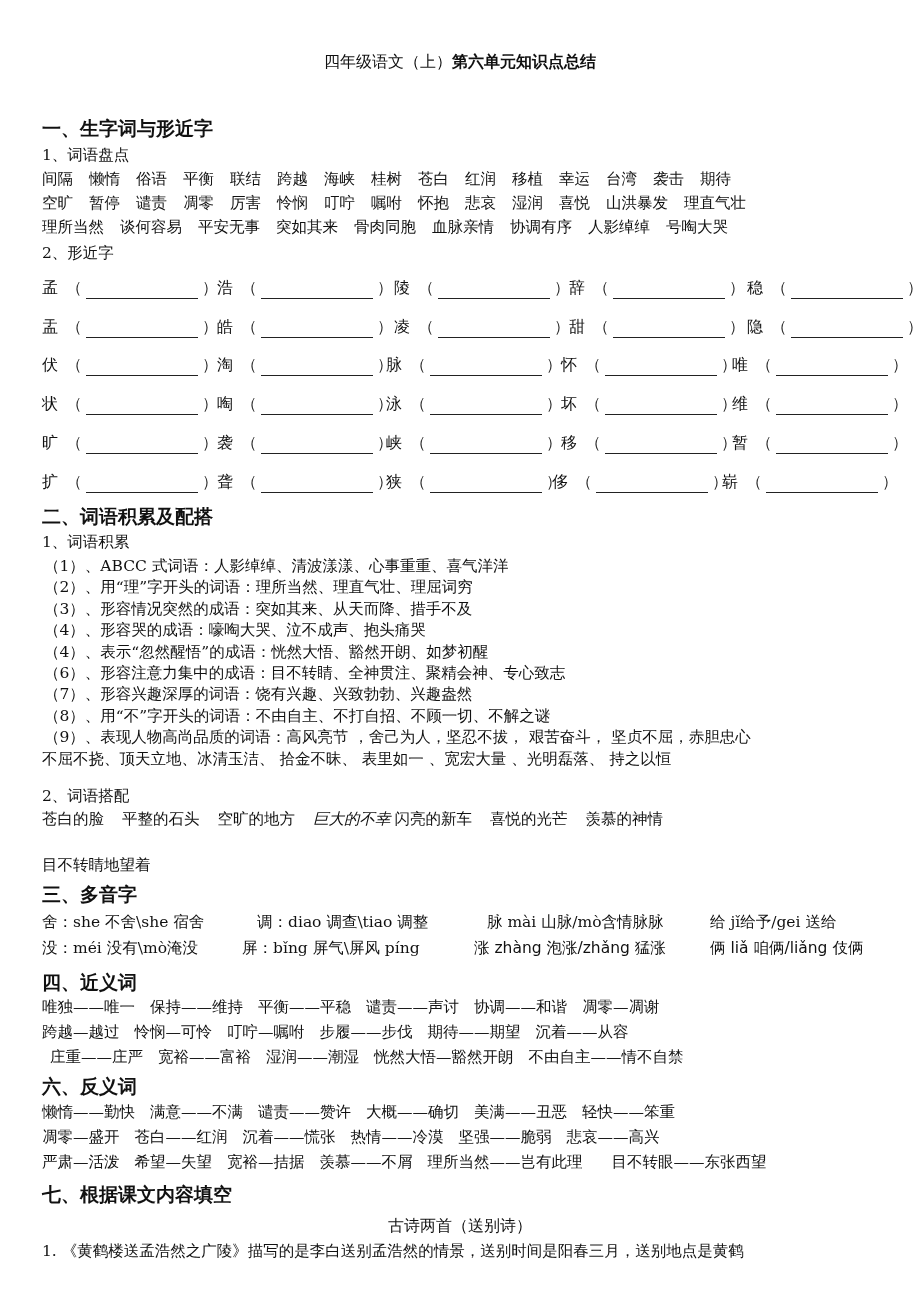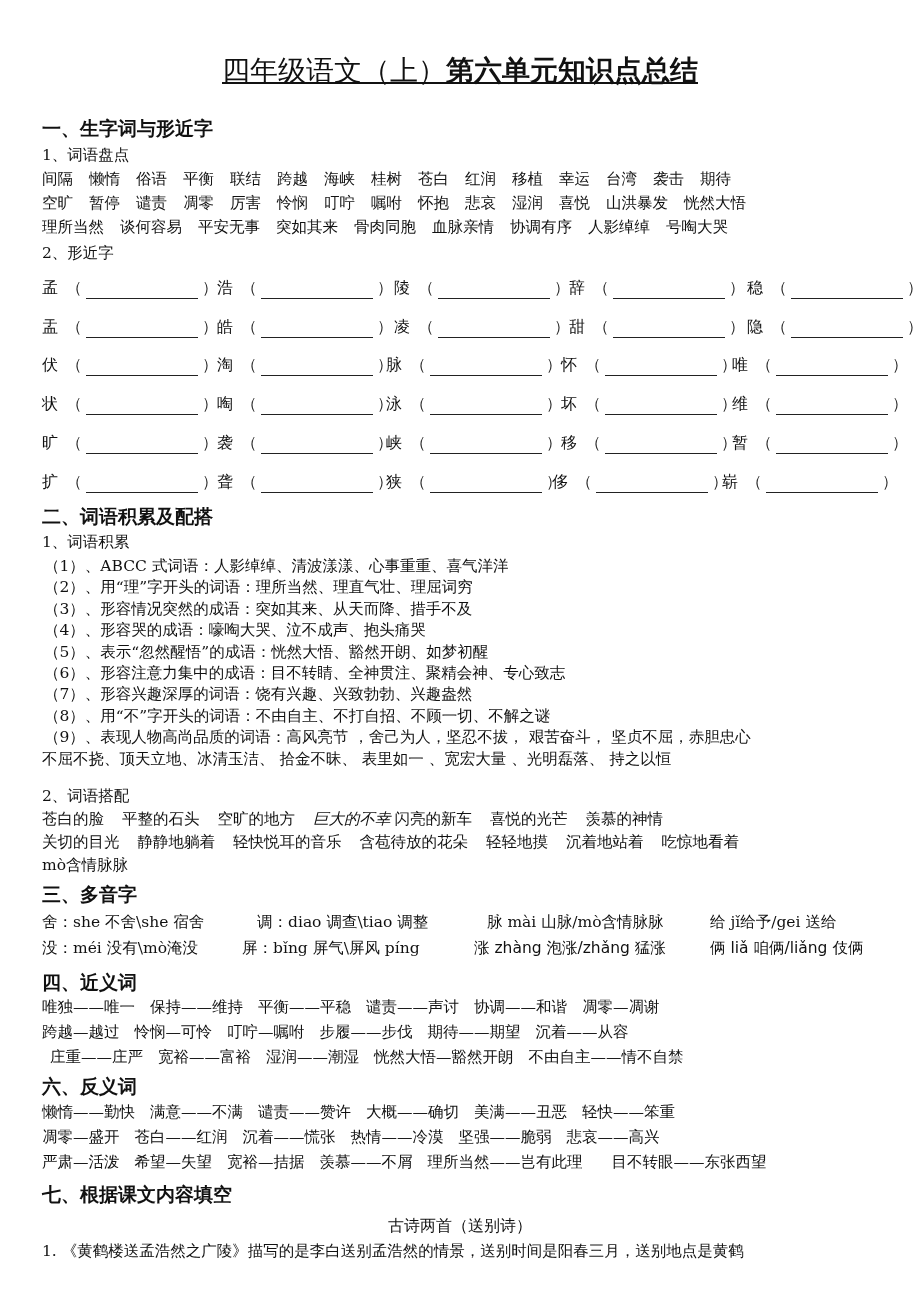--- a/index.html
+++ b/index.html
@@ -5,21 +5,21 @@
   html, body { margin: 0; padding: 0; background: #ffffff; }
   body {
     width: 920px; height: 1302px; overflow: hidden; position: relative;
     font-family: "DejaVu Serif", "Liberation Serif", serif;
     color: #111;
   }
   .page { position: absolute; left: 0; top: 0; width: 920px; height: 1302px; }
   .title {
     position: absolute; top: 52px; left: 0; width: 920px; text-align: center;
     font-family: "DejaVu Sans", "Liberation Sans", sans-serif;
-    font-size: 28px; font-weight: normal; letter-spacing: 0px; text-decoration: underline;
+    font-size: 16px; font-weight: normal; letter-spacing: 0px;
   }
   .title .bold { font-weight: bold; }
   .h {
     position: absolute; left: 42px;
     font-family: "DejaVu Sans", "Liberation Sans", sans-serif;
     font-weight: bold; font-size: 19px; line-height: 24px; white-space: nowrap;
   }
   .line {
     position: absolute; left: 42px; font-size: 15.5px; line-height: 22px;
     white-space: nowrap;
@@ -38,21 +38,21 @@
 
 <div class="page">
 
   <div class="title">
     <span>四年级语文（上）</span><span class="bold">第六单元知识点总结</span>
   </div>
 
   <div class="h" style="top:116px">一、生字词与形近字</div>
   <div class="line" style="top:144px">1、词语盘点</div>
   <div class="line words" style="top:168px"><span>间隔</span><span>懒惰</span><span>俗语</span><span>平衡</span><span>联结</span><span>跨越</span><span>海峡</span><span>桂树</span><span>苍白</span><span>红润</span><span>移植</span><span>幸运</span><span>台湾</span><span>袭击</span><span>期待</span></div>
-  <div class="line words" style="top:192px"><span>空旷</span><span>暂停</span><span>谴责</span><span>凋零</span><span>厉害</span><span>怜悯</span><span>叮咛</span><span>嘱咐</span><span>怀抱</span><span>悲哀</span><span>湿润</span><span>喜悦</span><span>山洪暴发</span><span>恍然大悟</span></div>
+  <div class="line words" style="top:192px"><span>空旷</span><span>暂停</span><span>谴责</span><span>凋零</span><span>厉害</span><span>怜悯</span><span>叮咛</span><span>嘱咐</span><span>怀抱</span><span>悲哀</span><span>湿润</span><span>喜悦</span><span>山洪暴发</span><span>理直气壮</span></div>
   <div class="line words" style="top:216px"><span>理所当然</span><span>谈何容易</span><span>平安无事</span><span>突如其来</span><span>骨肉同胞</span><span>血脉亲情</span><span>协调有序</span><span>人影绰绰</span><span>号啕大哭</span></div>
   <div class="line" style="top:242px">2、形近字</div>
 
   <div id="similar-grid">
       <div class="sim-row" style="top: 278px;">
         <div class="sim-item" style="left: 0px;">
           <span class="ch">孟</span>
           <span class="paren">（</span>
           <span class="blank"></span>
           <span class="paren">）</span>
@@ -244,31 +244,30 @@
       </div>
     </div>
 
   <div class="h" style="top:504px">二、词语积累及配搭</div>
   <div class="line" style="top:531px">1、词语积累</div>
   <div id="accum-list">
       <div class="line" style="top: 555px; left: 44px;">（1）、ABCC 式词语：人影绰绰、清波漾漾、心事重重、喜气洋洋</div>
       <div class="line" style="top: 576.4px; left: 44px;">（2）、用“理”字开头的词语：理所当然、理直气壮、理屈词穷</div>
       <div class="line" style="top: 597.8px; left: 44px;">（3）、形容情况突然的成语：突如其来、从天而降、措手不及</div>
       <div class="line" style="top: 619.2px; left: 44px;">（4）、形容哭的成语：嚎啕大哭、泣不成声、抱头痛哭</div>
-      <div class="line" style="top: 640.6px; left: 44px;">（5）、表示“忽然醒悟”的成语：恍然大悟、豁然开朗、如梦初醒</div>
+      <div class="line" style="top: 640.6px; left: 44px;">（4）、表示“忽然醒悟”的成语：恍然大悟、豁然开朗、如梦初醒</div>
       <div class="line" style="top: 662px; left: 44px;">（6）、形容注意力集中的成语：目不转睛、全神贯注、聚精会神、专心致志</div>
       <div class="line" style="top: 683.4px; left: 44px;">（7）、形容兴趣深厚的词语：饶有兴趣、兴致勃勃、兴趣盎然</div>
       <div class="line" style="top: 704.8px; left: 44px;">（8）、用“不”字开头的词语：不由自主、不打自招、不顾一切、不解之谜</div>
       <div class="line" style="top: 726.2px; left: 44px;">（9）、表现人物高尚品质的词语：高风亮节 ，舍己为人，坚忍不拔， 艰苦奋斗， 坚贞不屈，赤胆忠心</div>
       <div class="line" style="top: 747.6px; left: 42px;">不屈不挠、顶天立地、冰清玉洁、 拾金不昧、 表里如一 、宽宏大量 、光明磊落、 持之以恒</div>
     </div>
   <div class="line" style="top:785px">2、词语搭配</div>
   <div class="line words" style="top:808px"><span style="margin-right: 18px;">苍白的脸</span><span style="margin-right: 18px;">平整的石头</span><span style="margin-right: 18px;">空旷的地方</span><span style="margin-right: 4px; font-style: italic;">巨大的不幸</span><span style="margin-right: 18px;">闪亮的新车</span><span style="margin-right: 18px;">喜悦的光芒</span><span style="margin-right: 18px;">羡慕的神情</span></div>
-  <div class="line words" style="top:831px"><span style="margin-right: 18px;">关切的目光</span><span style="margin-right: 18px;">静静地躺着</span><span style="margin-right: 18px;">轻快悦耳的音乐</span><span style="margin-right: 18px;">含苞待放的花朵</span><span style="margin-right: 18px;">轻轻地摸</span><span style="margin-right: 18px;">沉着地站着</span><span style="margin-right: 18px;">吃惊地看着</span></div>
-  <div class="line words" style="top:854px"><span style="margin-right: 18px;">mò含情脉脉</span></div>
+  <div class="line words" style="top:854px"><span style="margin-right: 18px;">目不转睛地望着</span></div>
 
   <div class="h" style="top:882px">三、多音字</div>
   <div class="line" style="top:911px">
     <span style="position:absolute;left:0">舍：she 不舍\she 宿舍</span>
     <span style="position:absolute;left:215px">调：diao 调查\tiao 调整</span>
     <span style="position:absolute;left:445px">脉 mài 山脉/mò含情脉脉</span>
     <span style="position:absolute;left:668px">给 jǐ给予/gei 送给</span>
   </div>
   <div class="line" style="top:937px">
     <span style="position:absolute;left:0">没：méi 没有\mò淹没</span>

